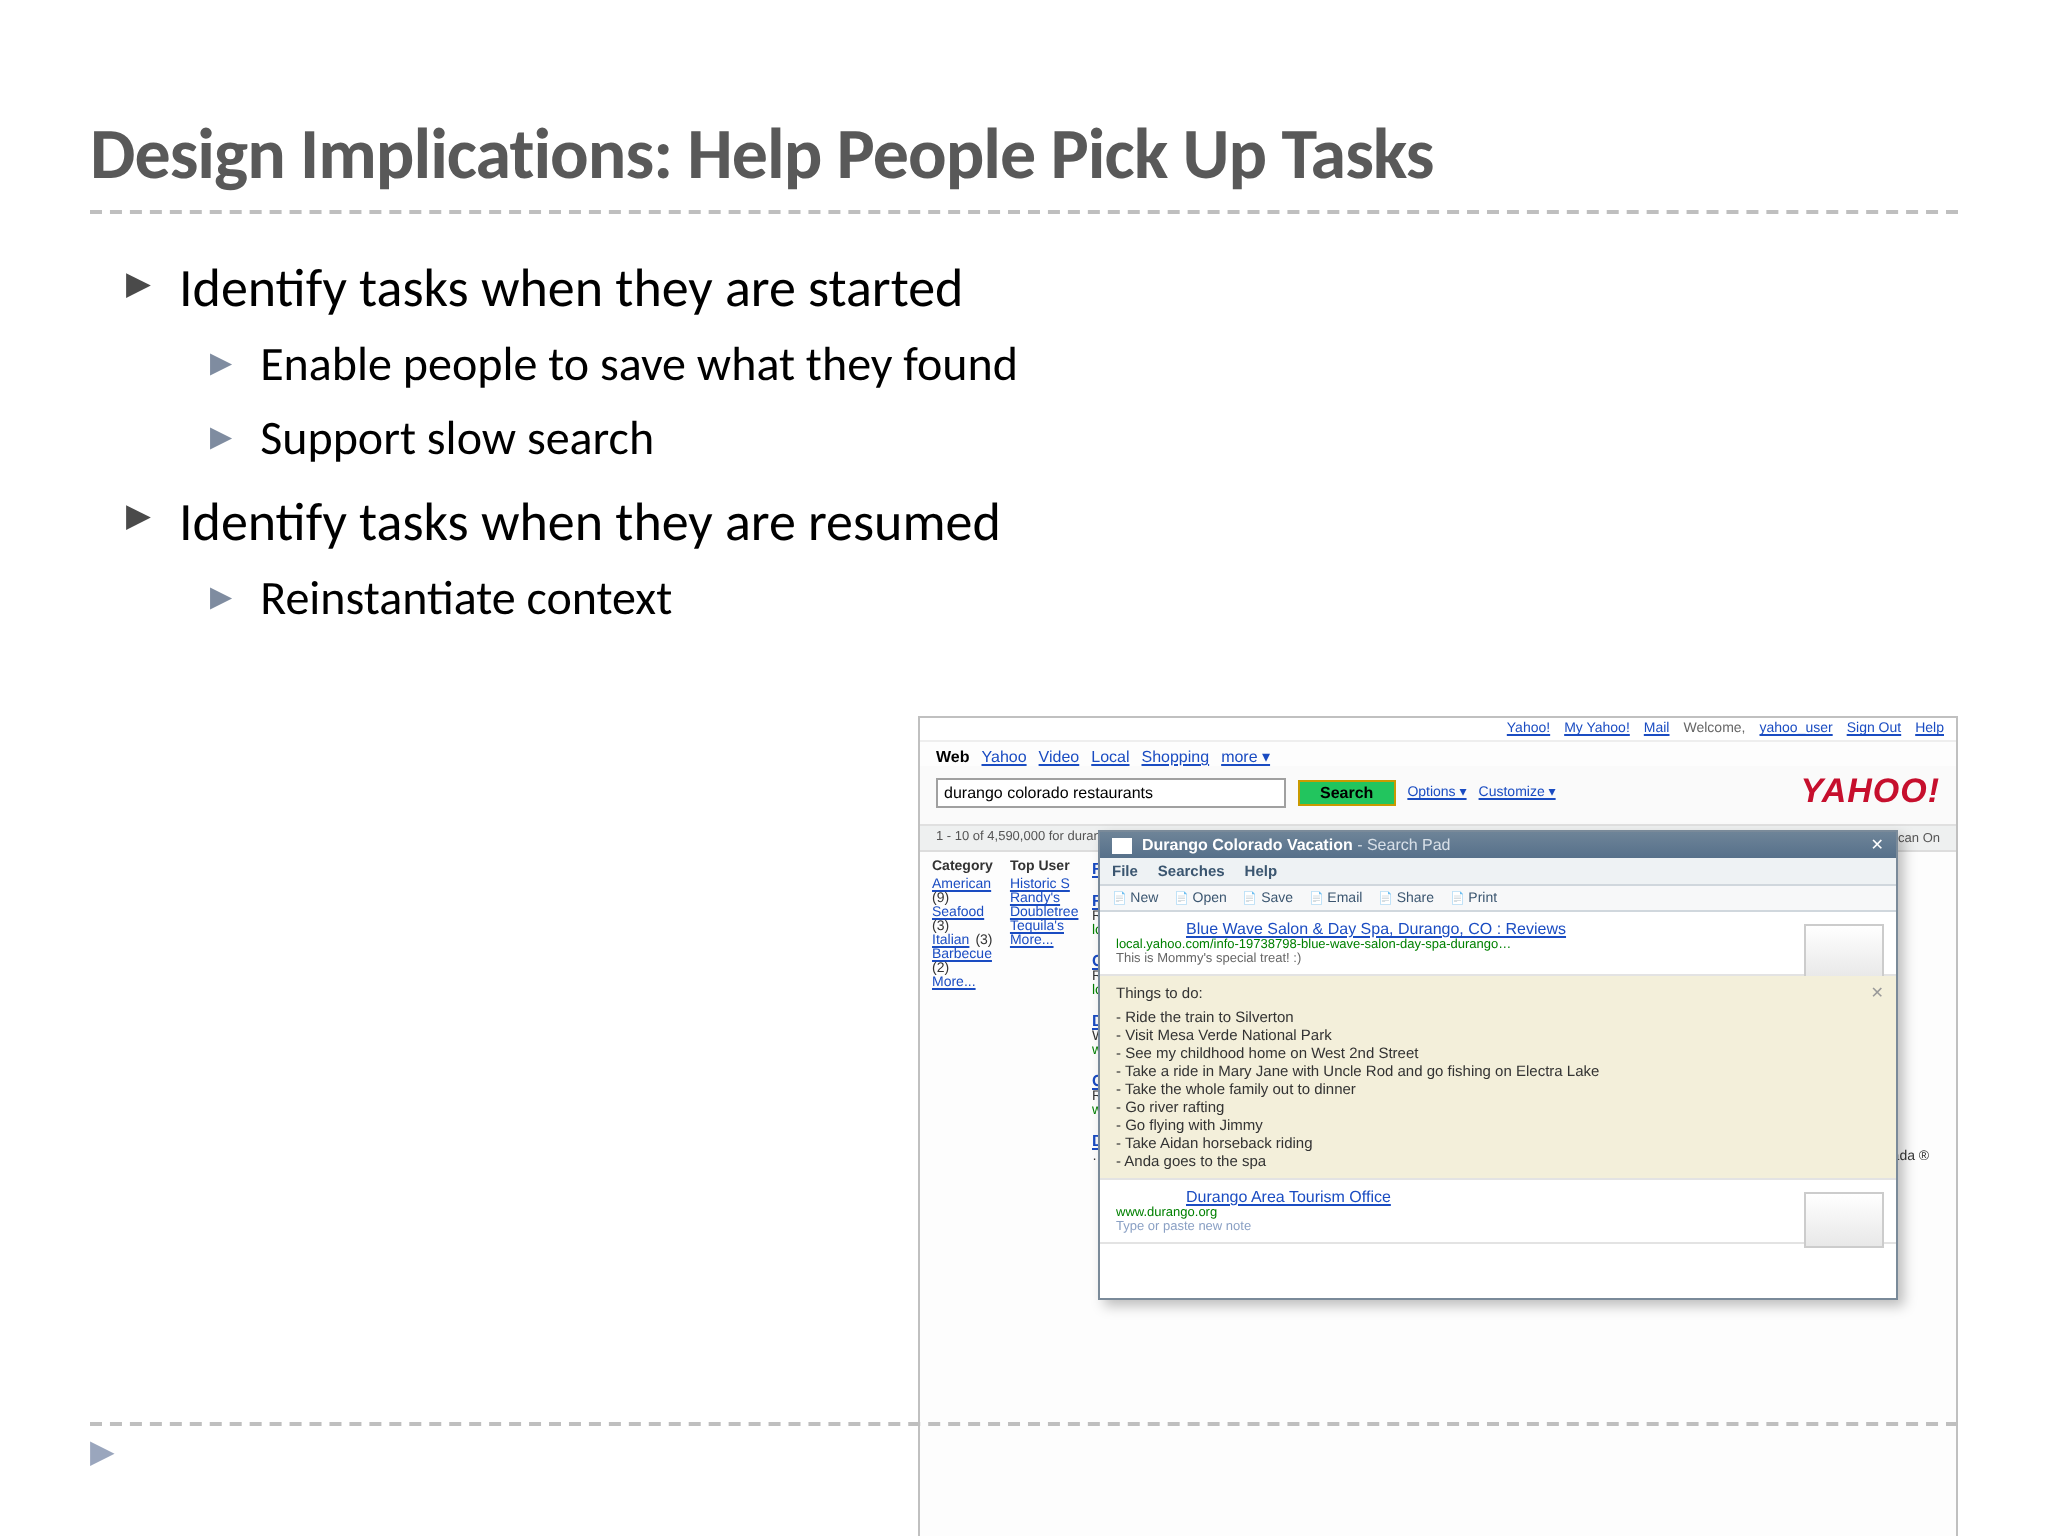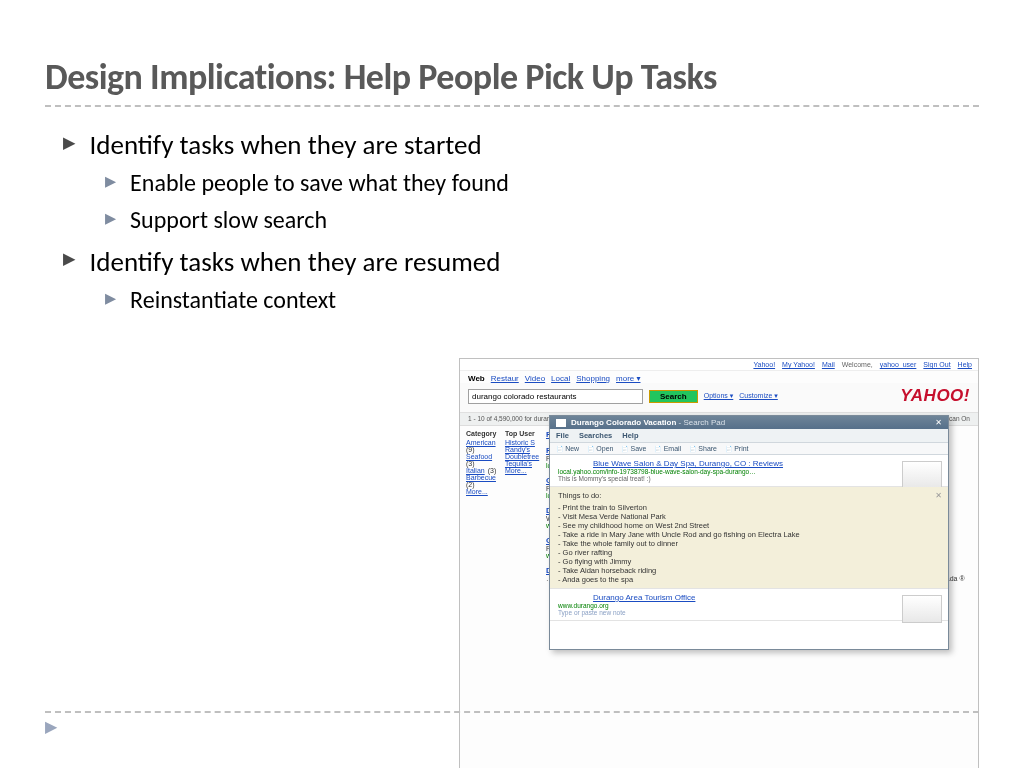--- a/index.html
+++ b/index.html
@@ -95,21 +95,21 @@
         <span>Yahoo!</span>
         <span>My Yahoo!</span>
         <span>Mail</span>
         <span class="plain">Welcome,</span>
         <span>yahoo_user</span>
         <span>Sign Out</span>
         <span>Help</span>
       </div>
       <div class="yh-tabs">
         <span class="sel">Web</span>
-        <span>Restaur</span>
+        <span>Yahoo</span>
         <span>Video</span>
         <span>Local</span>
         <span>Shopping</span>
         <span>more ▾</span>
       </div>
       <div class="yh-searchrow">
         <input class="yh-input" value="durango colorado restaurants" style="">
         <button class="yh-btn">Search</button>
         <span class="yh-opts">Options ▾</span>
         <span class="yh-opts">Customize ▾</span>
@@ -196,21 +196,21 @@
           <div class="sp-block">
             <div class="thumb"></div>
             <div class="sp-link">Blue Wave Salon &amp; Day Spa, Durango, CO : Reviews</div>
             <div class="sp-url">local.yahoo.com/info-19738798-blue-wave-salon-day-spa-durango…</div>
             <div class="sp-sm">This is Mommy's special treat! :)</div>
           </div>
           <div class="sp-block note">
             <span class="bx">✕</span>
             <div>Things to do:</div>
             <div class="sp-list" id="sp-list">
-                <div>Print the train to Silverton</div>
+                <div>Ride the train to Silverton</div>
                 <div>Visit Mesa Verde National Park</div>
                 <div>See my childhood home on West 2nd Street</div>
                 <div>Take a ride in Mary Jane with Uncle Rod and go fishing on Electra Lake</div>
                 <div>Take the whole family out to dinner</div>
                 <div>Go river rafting</div>
                 <div>Go flying with Jimmy</div>
                 <div>Take Aidan horseback riding</div>
                 <div>Anda goes to the spa</div>
               </div>
           </div>

